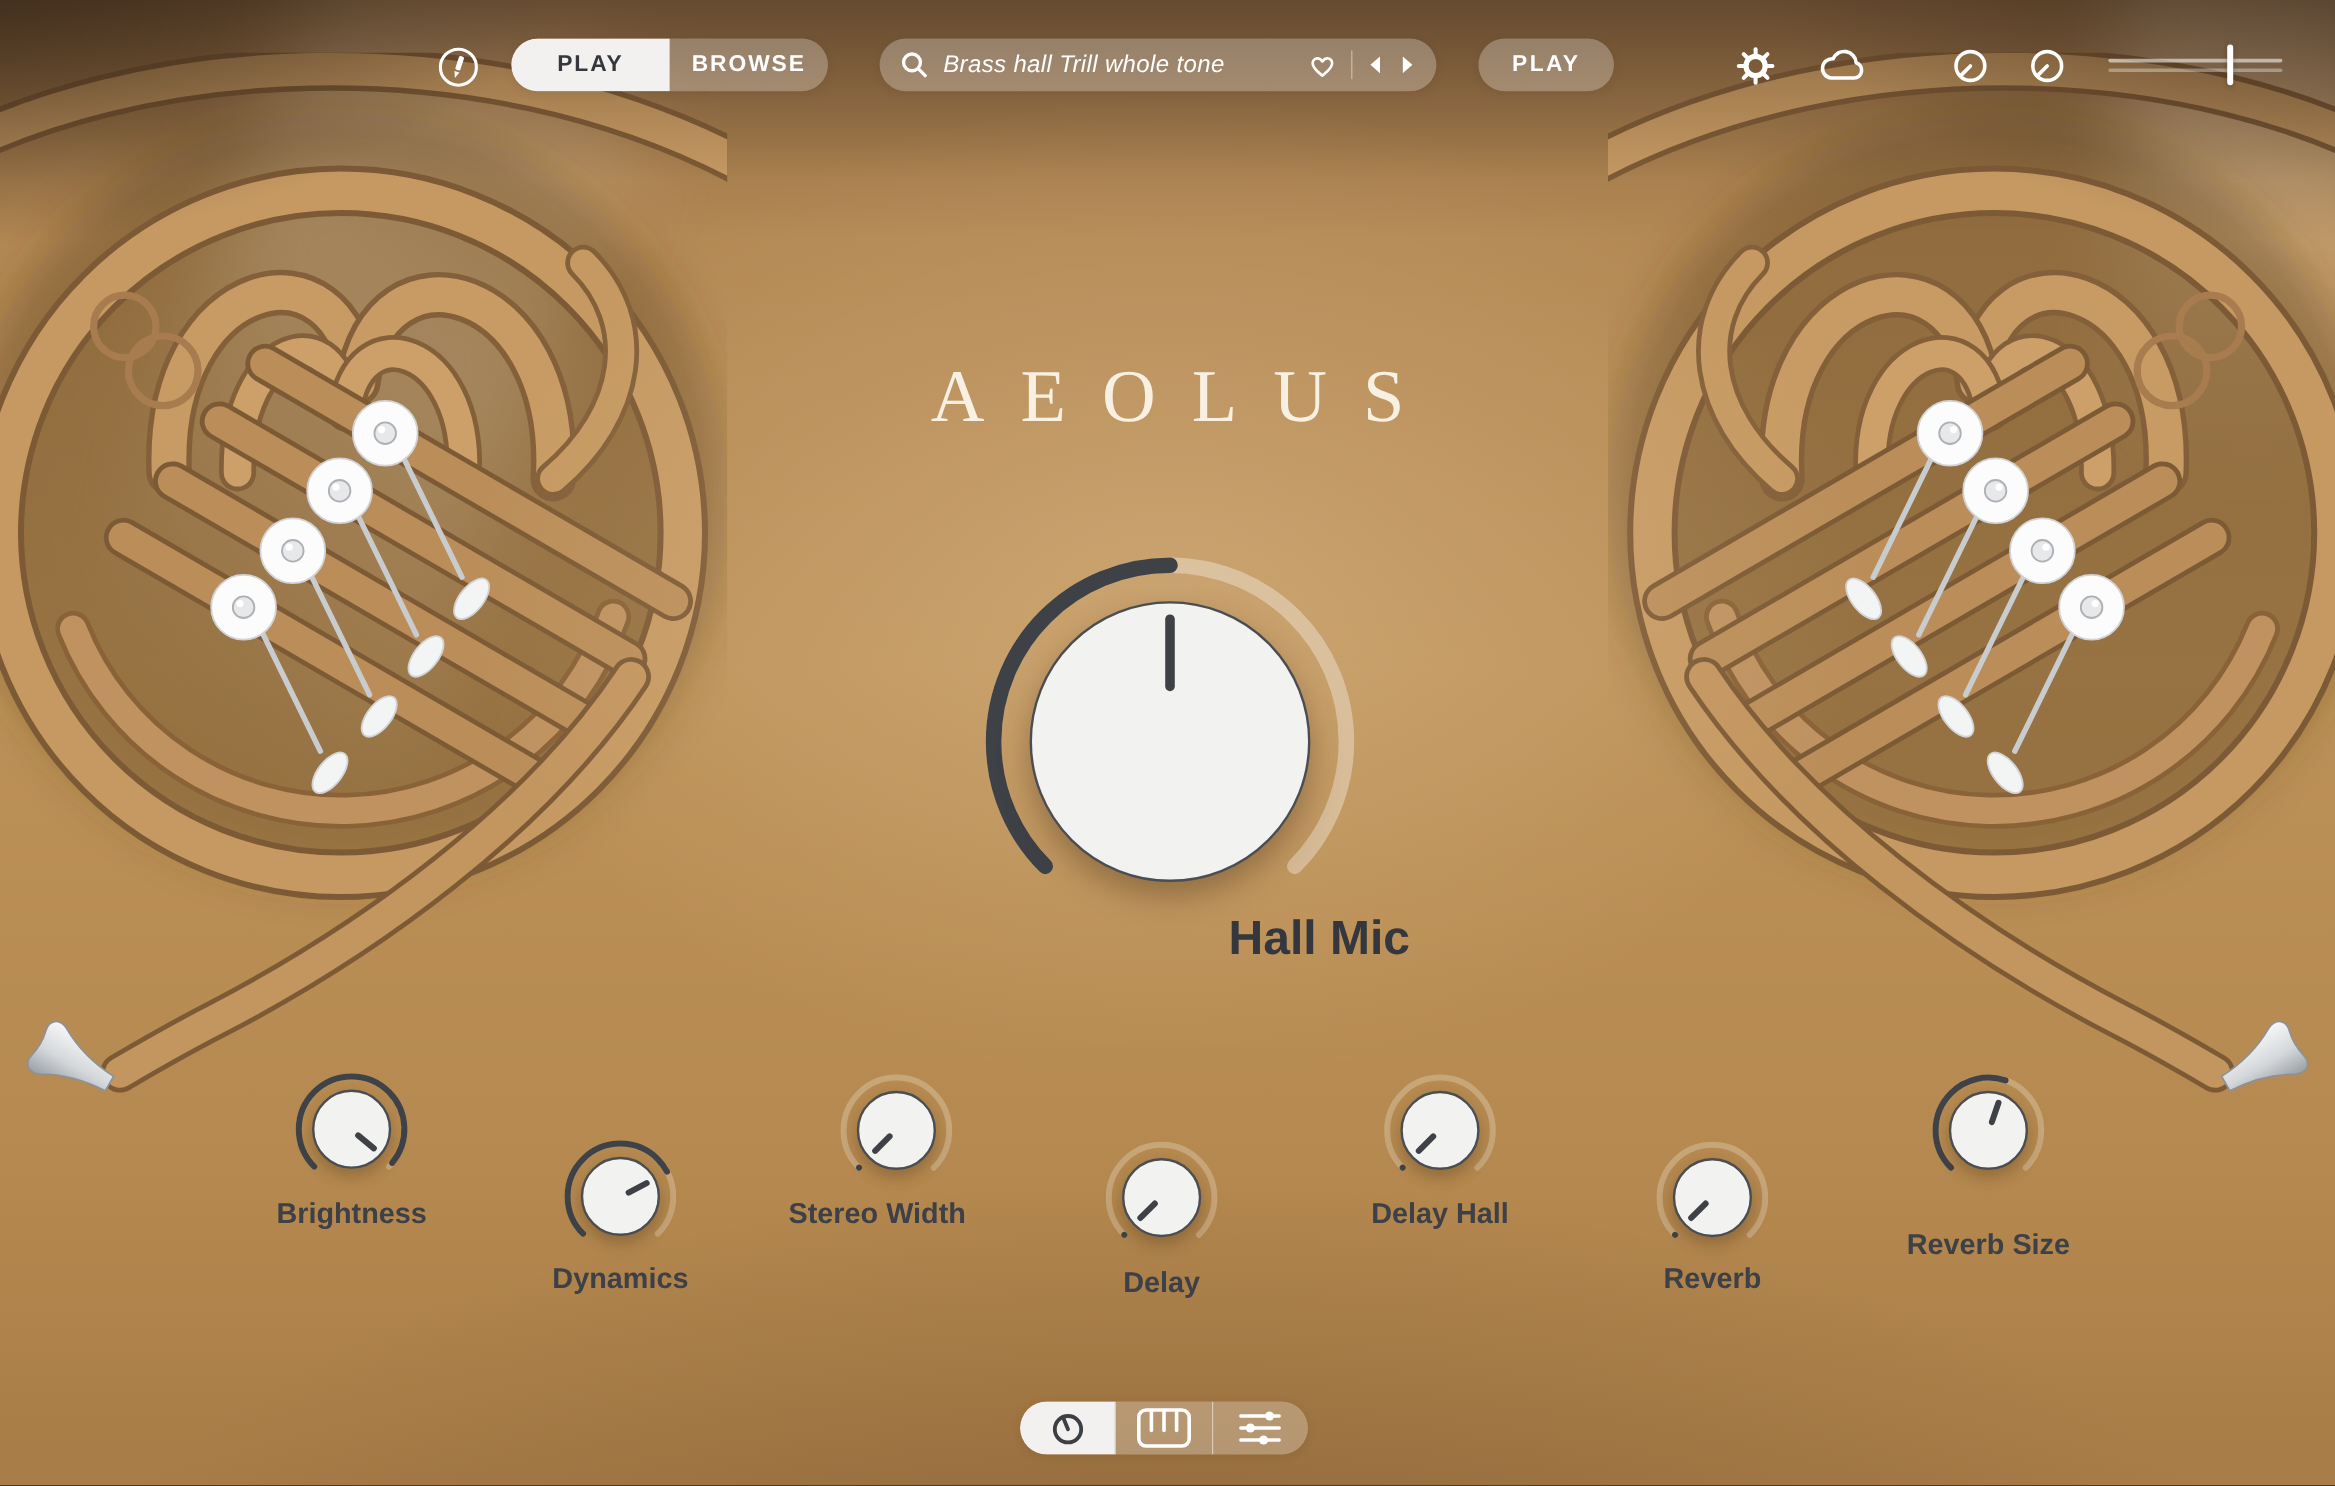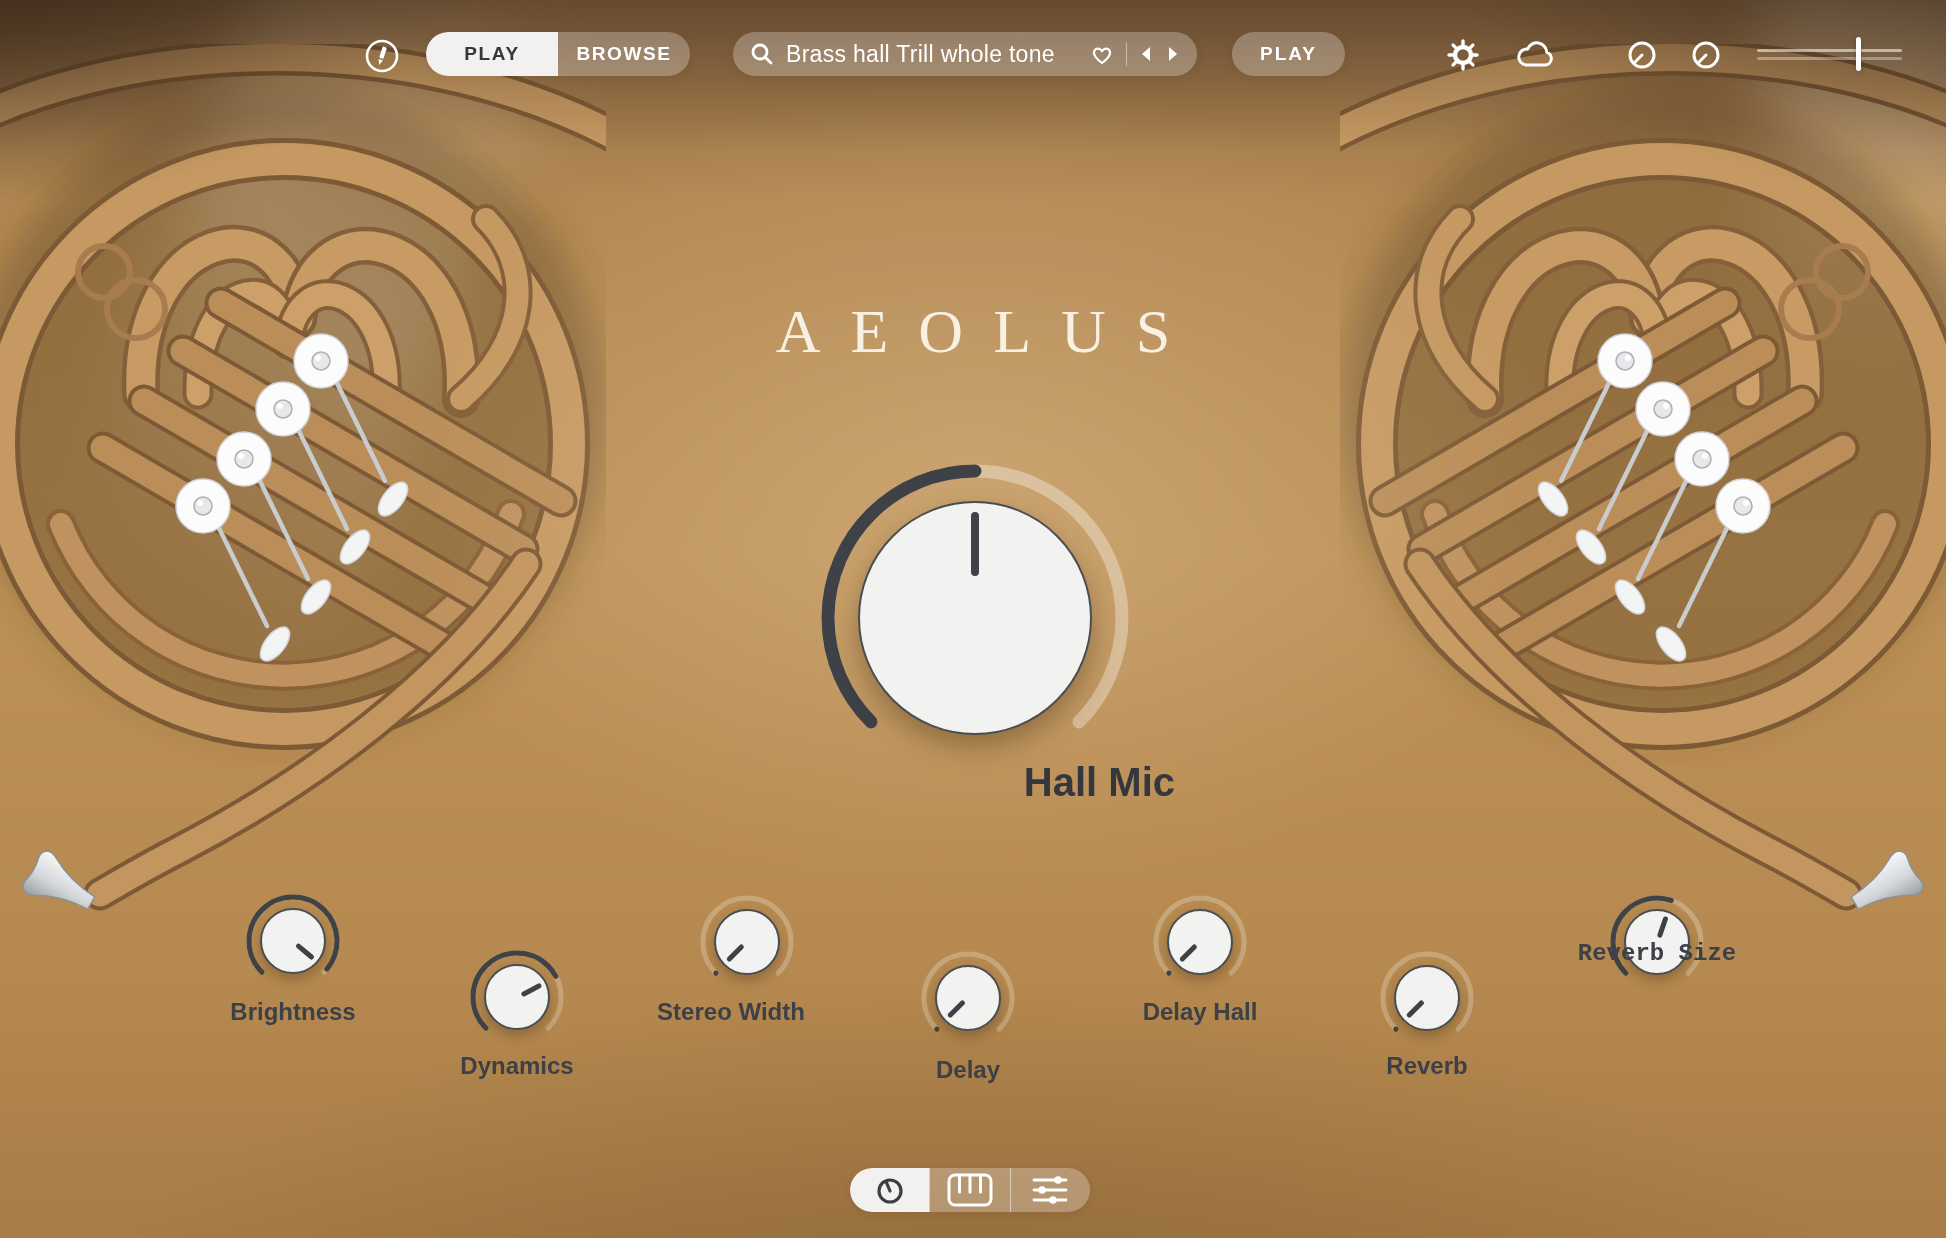--- a/index.html
+++ b/index.html
@@ -33,21 +33,21 @@
   .logo-text{font-size:45px;font-weight:800;letter-spacing:.5px;line-height:1;margin-left:3px;}
   .pill{background:rgba(255,255,255,.26);border-radius:22px;height:44px;
     box-shadow:0 2px 8px rgba(60,40,20,.10);}
   .tabs{left:426px;top:32px;width:264px;display:flex;overflow:hidden;}
   .tab{flex:1;display:flex;align-items:center;justify-content:center;
     font-size:19px;font-weight:700;letter-spacing:1.6px;color:#ffffff;cursor:pointer;}
   .tab.active{background:#f2f1ef;color:#34373c;border-radius:22px 0 0 22px;}
   .iconbtn{position:absolute;display:flex;align-items:center;justify-content:center;cursor:pointer;}
   .search{left:733px;top:32px;width:464px;display:flex;align-items:center;
     padding:0 16px;box-sizing:border-box;gap:11px;}
-  .search-text{flex:1;font-size:23px;color:#ffffff;letter-spacing:.3px;white-space:nowrap;overflow:hidden;}
+  .search-text{flex:1;font-size:20px;color:#ffffff;letter-spacing:.3px;white-space:nowrap;overflow:hidden;font-style:italic;}
   .vdiv{width:1px;height:24px;background:rgba(255,255,255,.45);}
   .save{left:1232px;top:32px;width:113px;display:flex;align-items:center;justify-content:center;
     font-size:19px;font-weight:700;letter-spacing:2px;color:#fff;cursor:pointer;}
   .out-slider{left:1757px;top:36px;width:145px;height:36px;cursor:pointer;}
   .out-line{position:absolute;left:0;width:100%;height:3px;border-radius:2px;}
   .out-line.l1{top:13px;background:rgba(255,255,255,.55);}
   .out-line.l2{top:21px;background:rgba(255,255,255,.34);}
   .slider-handle{position:absolute;top:1px;width:5px;height:34px;border-radius:3px;background:#fff;
     box-shadow:0 1px 4px rgba(60,40,20,.4);}
 
@@ -347,21 +347,21 @@
 
   <div class="ui sknob" style="left:1607px;top:892px;">
     <svg width="100" height="100" viewBox="0 0 100 100">
       <circle class="arc arc-track-sm" cx="50" cy="50" r="44" pathLength="100" stroke-dasharray="75 100" transform="rotate(135 50 50)"></circle>
       <circle class="arc arc-value-sm arc-value" cx="50" cy="50" r="44" pathLength="100" stroke-dasharray="42.74999999999999 100" transform="rotate(135 50 50)"></circle>
     </svg>
     <div class="face">
         <div class="rot pointer-rot" style="transform: rotate(18.9deg);"></div>
       </div>
   </div>
-  <div class="ui sknob-label" style="left:1537px;top:940px;font-family:Liberation Mono, monospace;">Reverb Size</div>
+  <div class="ui sknob-label" style="left:1537px;top:1024px;">Reverb Size</div>
 
   <div class="ui pill switcher">
     <div class="seg active">
       <svg width="30" height="30" viewBox="0 0 30 30">
         <circle cx="15" cy="16" r="11" fill="none" stroke="#3c3f44" stroke-width="3.2"></circle>
         <line x1="15" y1="16" x2="11.2" y2="6.8" stroke="#3c3f44" stroke-width="3.2" stroke-linecap="round"></line>
       </svg>
     </div>
     <div class="seg">
       <svg width="46" height="34" viewBox="0 0 46 34">

